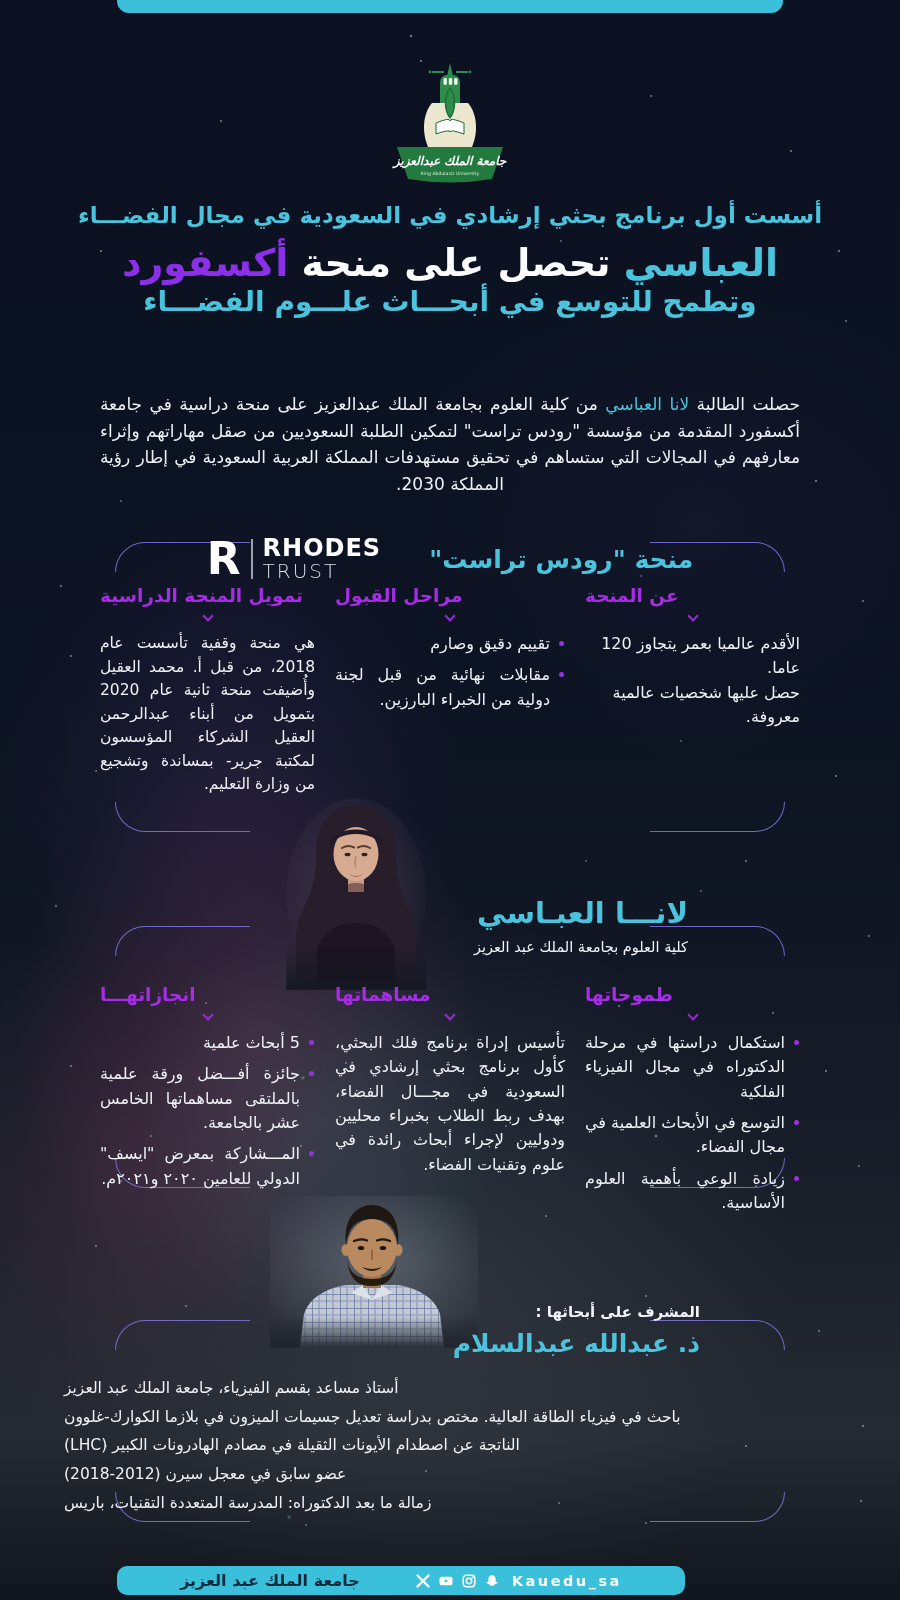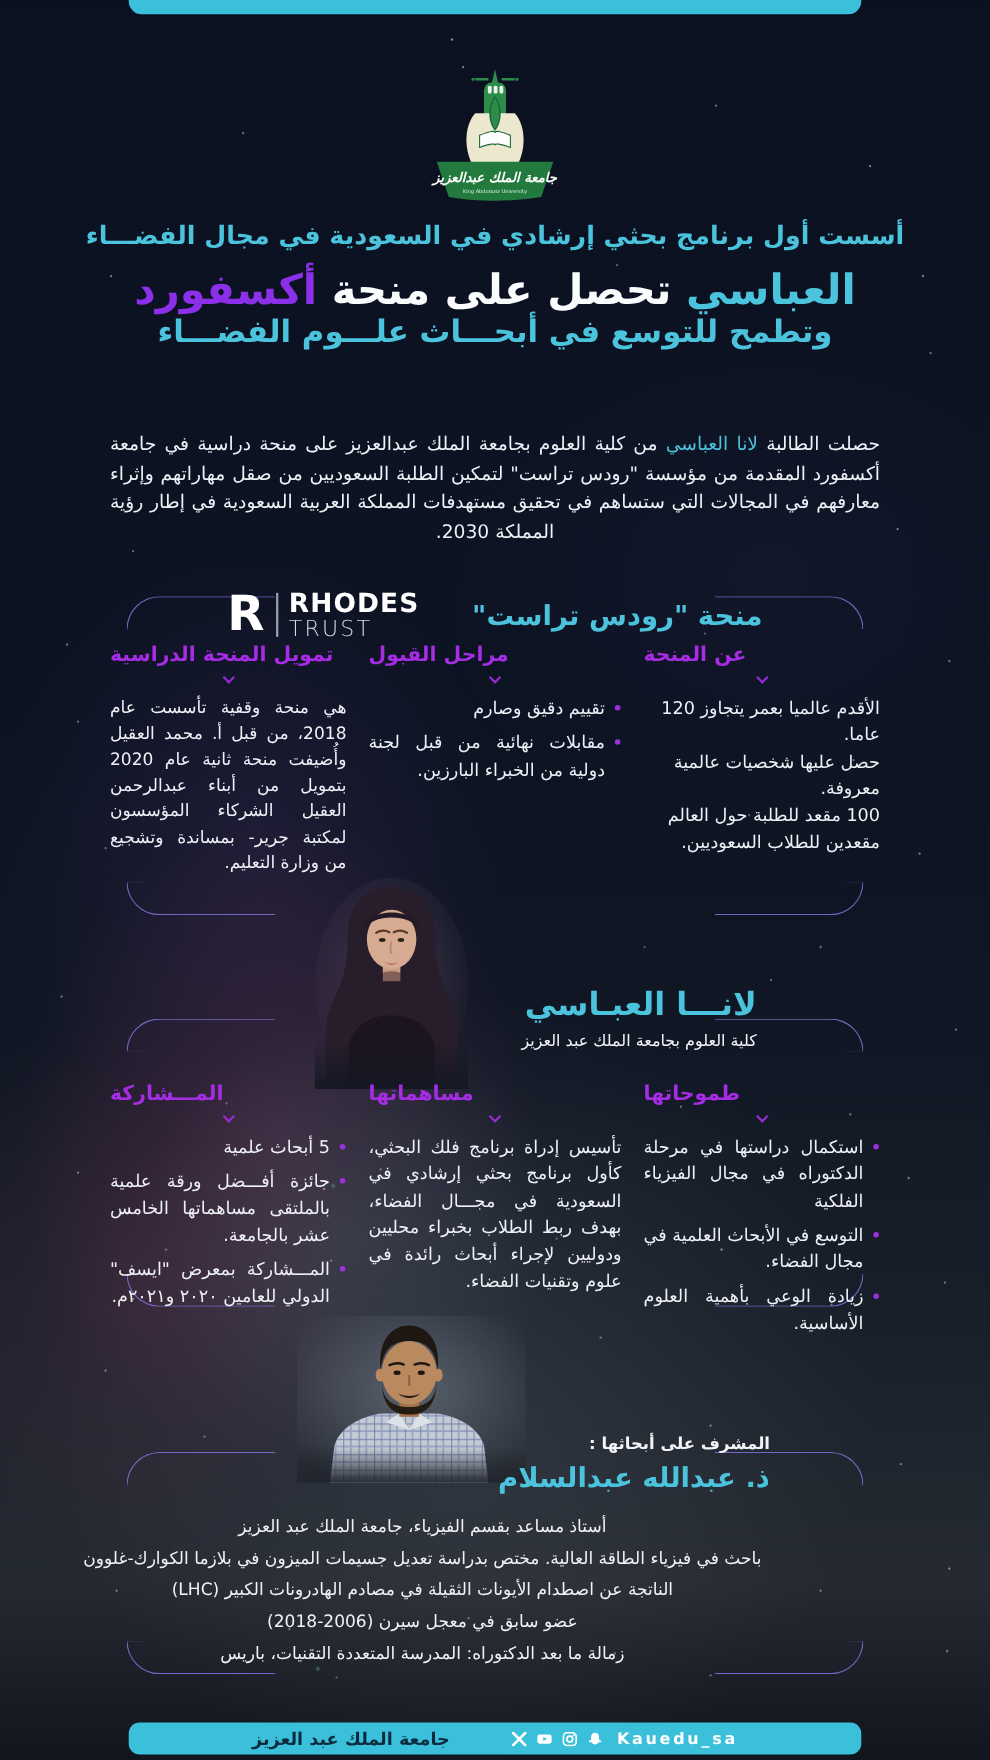--- a/index.html
+++ b/index.html
@@ -73,23 +73,23 @@
   ul.blist{list-style:none}
   ul.blist li{position:relative;padding-right:15px;margin-bottom:7px;text-align:justify;text-align-last:right}
   ul.blist li::before{content:'';position:absolute;right:1px;top:9px;width:5px;height:5px;border-radius:50%;background:var(--bullet)}
   .portrait{position:absolute}
   .stu-name{position:absolute;left:398px;top:896px;width:290px;text-align:right;direction:rtl}
   .stu-n{font-size:29px;font-weight:bold;color:var(--cyan)}
   .stu-c{font-size:14.5px;font-weight:normal;color:#f4f6fa;margin-top:9px}
   .sup-block{position:absolute;right:200px;top:1303px;text-align:right;direction:rtl}
   .sup-label{font-size:15px;font-weight:bold;color:#f2f4f8}
   .sup-name{font-size:25px;font-weight:bold;color:var(--cyan);margin-top:8px}
-  .sup-bio{position:absolute;right:196px;top:1374px;width:640px;direction:rtl;text-align:center;
+  .sup-bio{position:absolute;right:196px;top:1374px;width:640px;direction:rtl;text-align:left;
     font-size:15.5px;line-height:1.85;color:#f0f2f6}
-  .foot-bar{position:absolute;left:117px;top:1566px;width:666px;height:29px;background:var(--bar);border-radius:10px;
+  .foot-bar{position:absolute;left:117px;top:1566px;width:568px;height:29px;background:var(--bar);border-radius:10px;
     display:flex;justify-content:center;align-items:center;gap:56px;direction:ltr}
   .foot-univ{color:var(--navy);font-weight:bold;font-size:16px;direction:rtl}
   .foot-social{display:flex;align-items:center;gap:9px}
   .foot-social .icn{width:14px;height:14px;display:inline-flex}
   .handle{color:#fff;font-weight:bold;font-size:14.5px;letter-spacing:2.5px;margin-left:4px}
 </style>
 </head>
 <body>
 
 <div class="page">
@@ -152,21 +152,20 @@
     <div class="rh-title">منحة "رودس تراست"</div>
   </div>
 
   <div class="cols cols1">
     <section class="plain">
       <div class="col-h">عن المنحة</div>
       <div class="chev"></div>
       <div class="col-body">
         <div>الأقدم عالميا بعمر يتجاوز 120 عاما.</div>
         <div>حصل عليها شخصيات عالمية معروفة.</div>
-        <div>100 مقعد للطلبة حول العالم مقعدين للطلاب السعوديين.</div>
       </div>
     </section>
     <section>
       <div class="col-h">مراحل القبول</div>
       <div class="chev"></div>
       <ul class="blist col-body">
         <li>تقييم دقيق وصارم</li>
         <li>مقابلات نهائية من قبل لجنة دولية من الخبراء البارزين.</li>
       </ul>
     </section>
@@ -220,21 +219,21 @@
         <li>التوسع في الأبحاث العلمية في مجال الفضاء.</li>
         <li>زيادة الوعي بأهمية العلوم الأساسية.</li>
       </ul>
     </section>
     <section>
       <div class="col-h">مساهماتها</div>
       <div class="chev"></div>
       <p class="col-body">تأسيس إدراة برنامج فلك البحثي، كأول برنامج بحثي إرشادي في السعودية في مجـــال الفضاء، بهدف ربط الطلاب بخبراء محليين ودوليين لإجراء أبحاث رائدة في علوم وتقنيات الفضاء.</p>
     </section>
     <section>
-      <div class="col-h">المـــشاركة</div>
+      <div class="col-h">انجازاتهـــا</div>
       <div class="chev"></div>
       <ul class="blist col-body">
         <li>5 أبحاث علمية</li>
         <li>جائزة أفـــضل ورقة علمية بالملتقى مساهماتها الخامس عشر بالجامعة.</li>
         <li>المـــشاركة بمعرض "ايسف" الدولي للعامين ٢٠٢٠ و٢٠٢١م.</li>
       </ul>
     </section>
   </div>
 
   <div class="portrait" style="left:270px;top:1196px">
@@ -276,21 +275,21 @@
 
   <div class="sup-block">
     <div class="sup-label">المشرف على أبحاثها :</div>
     <div class="sup-name">ذ. عبدالله عبدالسلام</div>
   </div>
 
   <div class="sup-bio">
     <div>أستاذ مساعد بقسم الفيزياء، جامعة الملك عبد العزيز</div>
     <div>باحث في فيزياء الطاقة العالية. مختص بدراسة تعديل جسيمات الميزون في بلازما الكوارك-غلوون</div>
     <div>الناتجة عن اصطدام الأيونات الثقيلة في مصادم الهادرونات الكبير (LHC)</div>
-    <div>عضو سابق في معجل سيرن (2006-2018)</div>
+    <div>عضو سابق في معجل سيرن (2012-2018)</div>
     <div>زمالة ما بعد الدكتوراه: المدرسة المتعددة التقنيات، باريس</div>
   </div>
 
   <footer class="foot-bar">
     <div class="foot-univ">جامعة الملك عبد العزيز</div>
     <div class="foot-social">
       <span class="icn">
         <svg viewBox="0 0 14 14" width="14" height="14">
             <path d="M1.5 1.5 L12.5 12.5 M12.5 1.5 L1.5 12.5" stroke="#fff" stroke-width="2.4" stroke-linecap="round"></path>
           </svg>

